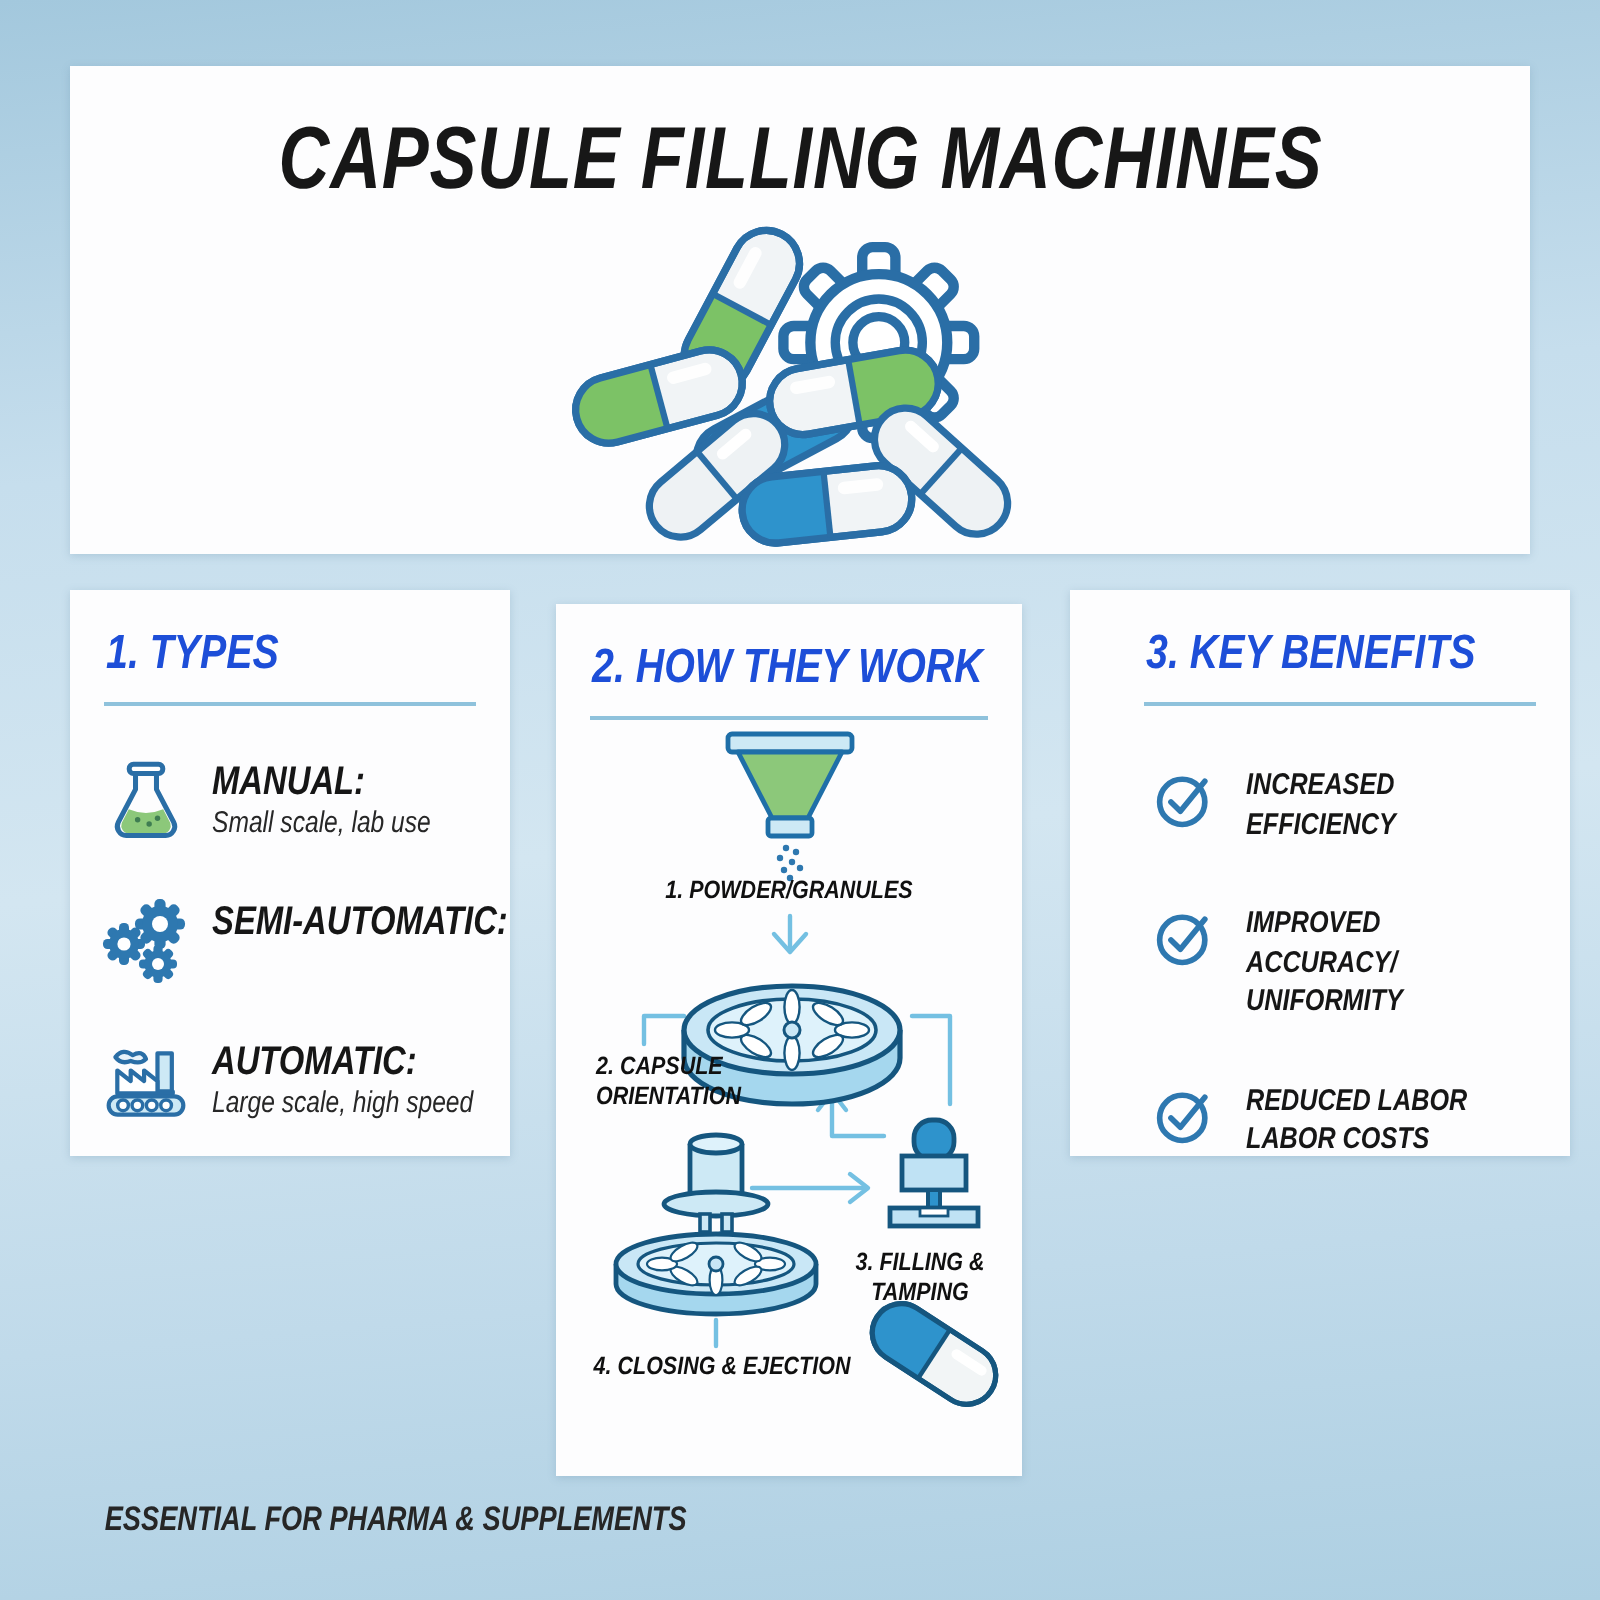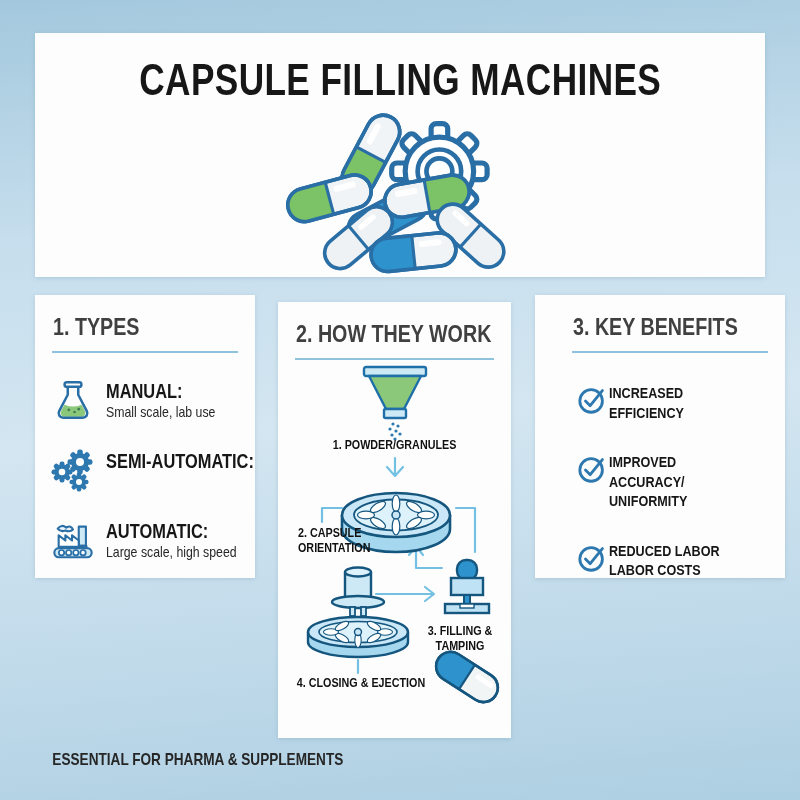--- a/index.html
+++ b/index.html
@@ -1,30 +1,30 @@
 <!DOCTYPE html>
 <html><head>
 <meta charset="utf-8">
 <style>
   html,body{margin:0;padding:0;}
   body{width:800px;height:800px;overflow:hidden;
        font-family:"Liberation Sans","DejaVu Sans",sans-serif;color:#1c1c1c;}
   .canvas{position:relative;width:800px;height:800px;
-       background:linear-gradient(175deg,#a3c8dd 0%,#c6deed 28%,#d3e6f1 52%,#c0daea 78%,#adcfe2 100%);}
+       background:linear-gradient(175deg,#a3c8dd 0%,#c6deed 28%,#d3e6f1 52%,#c0daea 78%,#adcfe2 100%);font-style:italic;}
   .card{position:absolute;background:#fdfdfe;box-shadow:0 1px 4px rgba(90,130,160,.25);}
   .cond{display:inline-block;transform:scaleX(.8);transform-origin:50% 50%;white-space:nowrap;}
   .cond-l{display:inline-block;transform:scaleX(.82);transform-origin:0 50%;white-space:nowrap;}
 
   
   .header-card{left:35px;top:33px;width:730px;height:244px;text-align:center;}
   .header-card h1{margin:22px 0 0;font-size:44px;font-weight:800;letter-spacing:.5px;color:#171717;}
   .hero{margin-top:2px;}
 
   
-  .panel h2{margin:18px 18px 0;font-size:24px;font-weight:800;color:#404040;text-align:left;}
+  .panel h2{margin:18px 18px 0;font-size:24px;font-weight:800;color:#1d4ed8;text-align:left;}
   .rule{height:0;border-bottom:2px solid #8fc2dc;margin:10px 17px 0;}
 
   
   .types-card{left:35px;top:295px;width:220px;height:283px;}
   .type-item{display:flex;align-items:flex-start;gap:11px;margin:26px 10px 0 16px;}
   .type-item:first-of-type{margin-top:30px;}
   .type-icon{flex:0 0 44px;width:44px;height:44px;}
   .type-title{font-size:20px;font-weight:800;line-height:1.2;color:#161616;}
   .type-desc{font-size:15px;font-weight:400;line-height:1.25;color:#272727;}
 
@@ -32,21 +32,21 @@
   .how-card{left:278px;top:302px;width:233px;height:436px;}
   .flow{position:absolute;left:0;top:0;width:233px;height:436px;}
   .flow-label{position:absolute;font-size:12.5px;font-weight:800;line-height:1.2;color:#101010;
               white-space:pre-line;transform:scaleX(.86);}
   .fl-center{text-align:center;transform-origin:50% 0;}
   .fl-left{text-align:left;transform-origin:0 0;}
   .abs{position:absolute;}
 
   
   .benefits-card{left:535px;top:295px;width:230px;height:283px;padding-left:20px;}
-  .benefit-item{display:flex;align-items:flex-start;margin:30px 8px 0 22px;}
+  .benefit-item{display:flex;align-items:flex-start;gap:14px;margin:30px 8px 0 22px;}
   .benefit-item:first-of-type{margin-top:34px;}
   .benefit-icon{flex:0 0 32px;width:32px;height:32px;margin-top:1px;}
   .benefit-text{font-size:15px;font-weight:800;line-height:1.3;color:#161616;white-space:pre-line;
                 transform:scaleX(.84);transform-origin:0 0;}
 
   .footer{position:absolute;left:16px;top:750px;width:800px;text-align:left;
           font-size:17px;font-weight:800;color:#262626;}
 </style>
 </head>
 <body>

